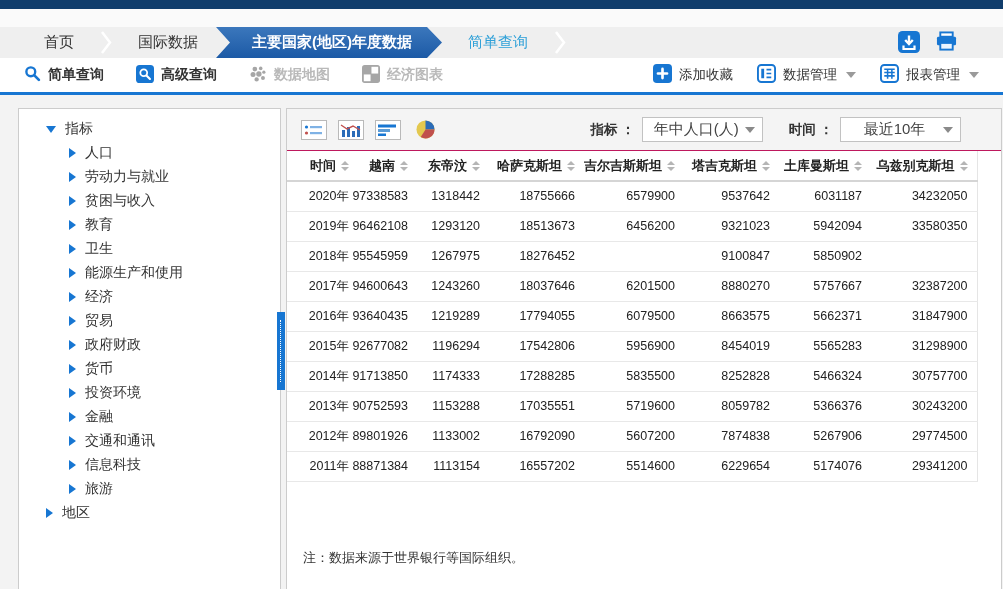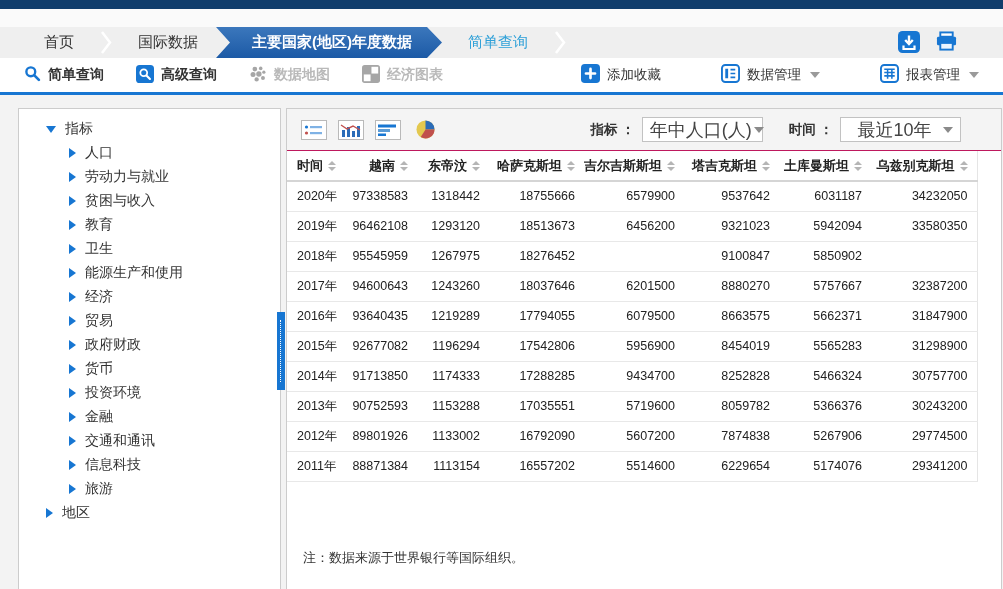--- a/index.html
+++ b/index.html
@@ -26,21 +26,21 @@
   .bc-sep { display:flex; align-items:center; }
 
   .header-icons { position:absolute; top:31px; right:45px; display:flex; gap:15px; }
   .header-icons span { display:inline-flex; cursor:pointer; }
 
   
   .toolbar { position:absolute; top:58px; left:0; width:1003px; height:37px; background:#fff;
     border-bottom:3px solid #1776d2; display:flex; align-items:center; padding:0 24px; }
   .tb-item { display:inline-flex; align-items:center; gap:7px; margin-right:32px; font-size:14px; font-weight:bold; cursor:pointer; white-space:nowrap; }
   .tb-item.disabled { color:#b9b9b9; cursor:default; }
-  .tb-right { margin-left:auto; display:flex; align-items:flex-start;gap:36px; }
+  .tb-right { margin-left:auto; display:flex; align-items:flex-start; }
   .tb-right .tb-item { margin-right:0; margin-left:24px; font-weight:normal; font-size:13.5px; }
   .caret-dn { width:0; height:0; border-left:5px solid transparent; border-right:5px solid transparent; border-top:6px solid #9a9a9a; margin-left:2px; }
 
   
   .sidebar { position:absolute; left:18px; top:108px; width:263px; height:481px; background:#fff;
     border:1px solid #ccc; border-bottom:none; padding-top:8px; }
   .tree-row { display:flex; align-items:center; gap:9px; height:24px; padding-left:27px; font-size:14px; cursor:pointer; white-space:nowrap; }
   .tree-row.child { padding-left:50px; }
   .tri-r { width:0; height:0; border-left:7px solid #1776d2; border-top:5px solid transparent; border-bottom:5px solid transparent; flex:0 0 auto; }
   .tri-d { width:0; height:0; border-top:7px solid #1776d2; border-left:5px solid transparent; border-right:5px solid transparent; flex:0 0 auto; }
@@ -52,28 +52,28 @@
   .main { position:absolute; left:286px; top:108px; width:716px; height:481px; background:#fff;
     border:1px solid #ccc; border-bottom:none; }
   .main-strip { height:42px; background:#f4f4f4; border-bottom:1px solid #be185d; display:flex; align-items:center; padding:0 40px 0 14px; }
   .views { display:flex; align-items:center; gap:11px; }
   .view-btn { width:26px; height:20px; border:1px solid #b9b9b9; background:#fff; display:inline-flex; align-items:center; justify-content:center; cursor:pointer; }
   .view-btn:last-child { border:none; background:transparent; }
   .controls { margin-left:auto; display:flex; align-items:center; }
   .ctl-label { font-weight:bold; font-size:13.5px; color:#333; margin-right:7px; white-space:nowrap; }
   .ctl-gap { width:26px; }
   .select { display:flex; align-items:center; width:121px; height:25px; border:1px solid #c2c2c2; background:#fff; padding:0 7px; cursor:pointer; }
-  .select .val { flex:1; text-align:center; font-size:18px; color:#444; white-space:nowrap; }
+  .select .val { flex:1; text-align:center; font-size:15px; color:#444; white-space:nowrap; }
   .select .caret-dn { border-top-color:#8a8a8a; }
 
   
   table.data { width:690px; border-collapse:collapse; table-layout:fixed; border-right:1px solid #e5e5e5; }
   table.data th { height:30px; border-bottom:2px solid #d5d5d5; font-weight:bold; font-size:13px; color:#222;
     text-align:right; padding-right:9px; white-space:nowrap; overflow:hidden; }
-  table.data th.first, table.data td.first { text-align:left; padding-left:10px; padding-right:0; }
+  table.data th.first, table.data td.first { text-align:right; padding-left:10px; padding-right:0; }
   table.data td { height:30px; border-bottom:1px solid #e8e8e8; font-size:12.5px; color:#222;
     text-align:right; padding-right:9px; white-space:nowrap; overflow:hidden; }
   .sort { display:inline-block; vertical-align:-1px; margin-left:5px; }
   .sort i { display:block; width:0; height:0; border-left:4px solid transparent; border-right:4px solid transparent; }
   .sort .up { border-bottom:4px solid #b5b5b5; margin-bottom:2px; }
   .sort .dn { border-top:4px solid #b5b5b5; }
 
   .note { position:absolute; left:16px; top:440px; font-size:13px; color:#333; }
   .note .txt { }
 </style>
@@ -395,21 +395,21 @@
           <td>5956900</td>
           <td>8454019</td>
           <td>5565283</td>
           <td>31298900</td>
         </tr>
         <tr>
           <td class="first">2014年</td>
           <td>91713850</td>
           <td>1174333</td>
           <td>17288285</td>
-          <td>9434700</td>
+          <td>5835500</td>
           <td>8252828</td>
           <td>5466324</td>
           <td>30757700</td>
         </tr>
         <tr>
           <td class="first">2013年</td>
           <td>90752593</td>
           <td>1153288</td>
           <td>17035551</td>
           <td>5719600</td>

